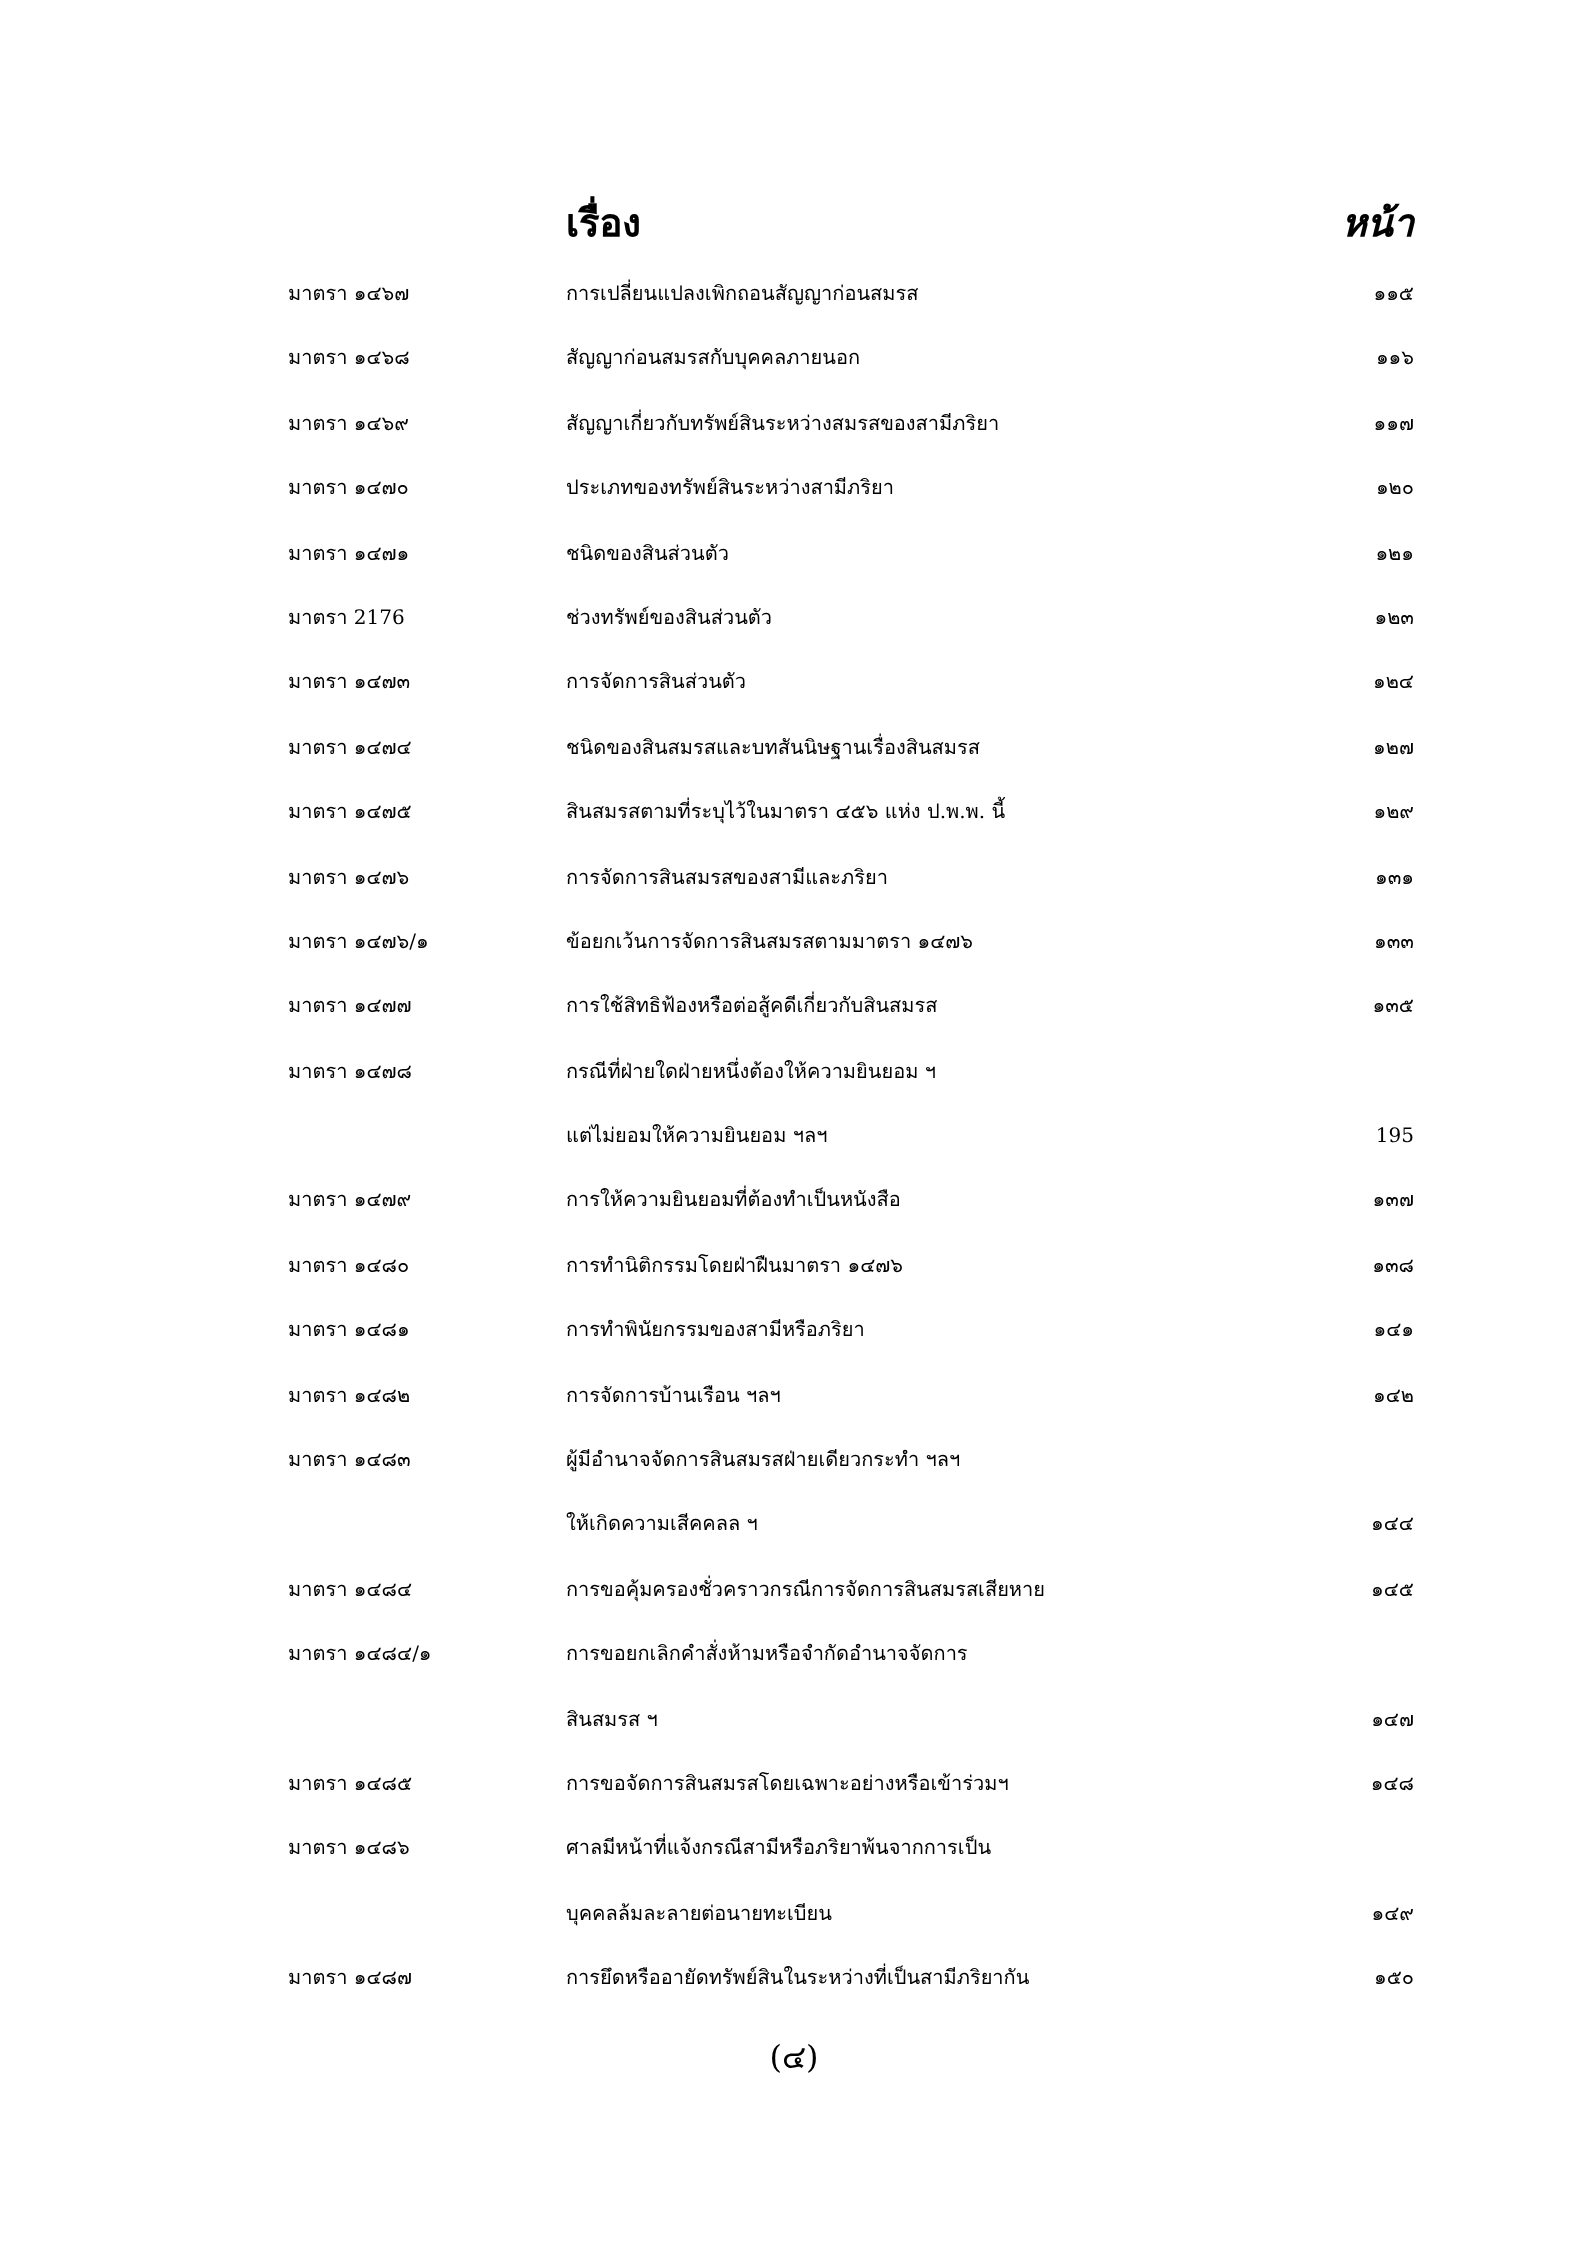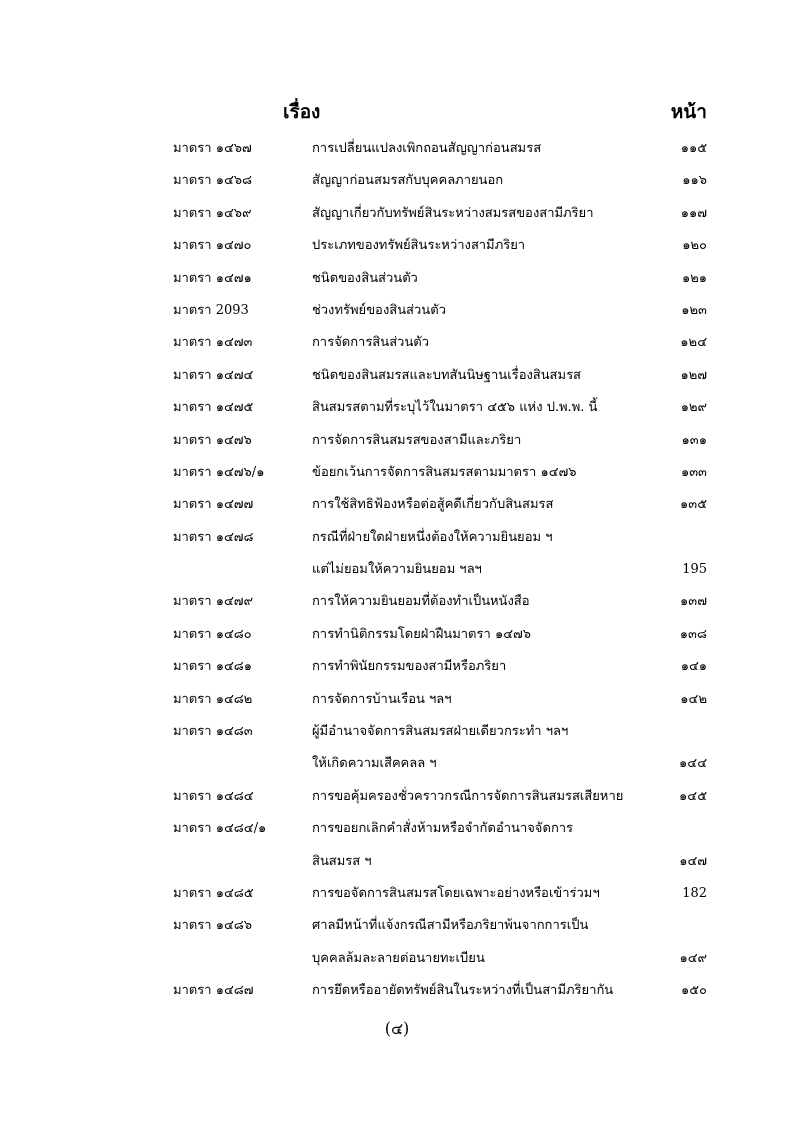--- a/index.html
+++ b/index.html
@@ -1,23 +1,23 @@
 <!DOCTYPE html>
 <html><head>
 <meta charset="utf-8">
 <style>
   html, body { margin: 0; padding: 0; background: #ffffff; }
   body { width: 794px; height: 1123px; position: relative; overflow: hidden;
          font-family: "DejaVu Serif", "Liberation Serif", serif; color: #000; }
   .page { position: absolute; left: 0; top: 0; width: 794px; height: 1123px; }
   .hdr { position: absolute; top: 96px; font-size: 19px; font-weight: bold; }
   .hdr-topic { left: 283px; font-family: Liberation Mono, monospace; }
-  .hdr-page { right: 87px; }
+  .hdr-page { right: 87px; font-style: italic; }
   .rows { position: absolute; left: 0; top: 132px; width: 794px; }
-  .row { position: relative; height: 32.4px; font-size: 13px; line-height: 32.4px; white-space: nowrap; margin-left: 29px; }
+  .row { position: relative; height: 32.4px; font-size: 10px; line-height: 32.4px; white-space: nowrap; }
   .sec { position: absolute; left: 144px; }
   .desc { position: absolute; left: 283px; }
   .pg { position: absolute; right: 87px; text-align: right; }
   .footer { position: absolute; top: 1016px; left: 0; width: 794px; text-align: center; font-size: 16px; }
   .footer span { position: relative; left: 0px; }
 </style>
 </head>
 <body>
 
 <div class="page">
@@ -44,21 +44,21 @@
         <span class="sec">มาตรา ๑๔๗๐</span>
         <span class="desc">ประเภทของทรัพย์สินระหว่างสามีภริยา</span>
         <span class="pg">๑๒๐</span>
       </div>
       <div class="row">
         <span class="sec">มาตรา ๑๔๗๑</span>
         <span class="desc">ชนิดของสินส่วนตัว</span>
         <span class="pg">๑๒๑</span>
       </div>
       <div class="row">
-        <span class="sec">มาตรา 2093</span>
+        <span class="sec">มาตรา 2176</span>
         <span class="desc">ช่วงทรัพย์ของสินส่วนตัว</span>
         <span class="pg">๑๒๓</span>
       </div>
       <div class="row">
         <span class="sec">มาตรา ๑๔๗๓</span>
         <span class="desc">การจัดการสินส่วนตัว</span>
         <span class="pg">๑๒๔</span>
       </div>
       <div class="row">
         <span class="sec">มาตรา ๑๔๗๔</span>
@@ -136,21 +136,21 @@
         <span class="pg"></span>
       </div>
       <div class="row">
         <span class="sec"></span>
         <span class="desc">สินสมรส ฯ</span>
         <span class="pg">๑๔๗</span>
       </div>
       <div class="row">
         <span class="sec">มาตรา ๑๔๘๕</span>
         <span class="desc">การขอจัดการสินสมรสโดยเฉพาะอย่างหรือเข้าร่วมฯ</span>
-        <span class="pg">182</span>
+        <span class="pg">๑๔๘</span>
       </div>
       <div class="row">
         <span class="sec">มาตรา ๑๔๘๖</span>
         <span class="desc">ศาลมีหน้าที่แจ้งกรณีสามีหรือภริยาพ้นจากการเป็น</span>
         <span class="pg"></span>
       </div>
       <div class="row">
         <span class="sec"></span>
         <span class="desc">บุคคลล้มละลายต่อนายทะเบียน</span>
         <span class="pg">๑๔๙</span>

